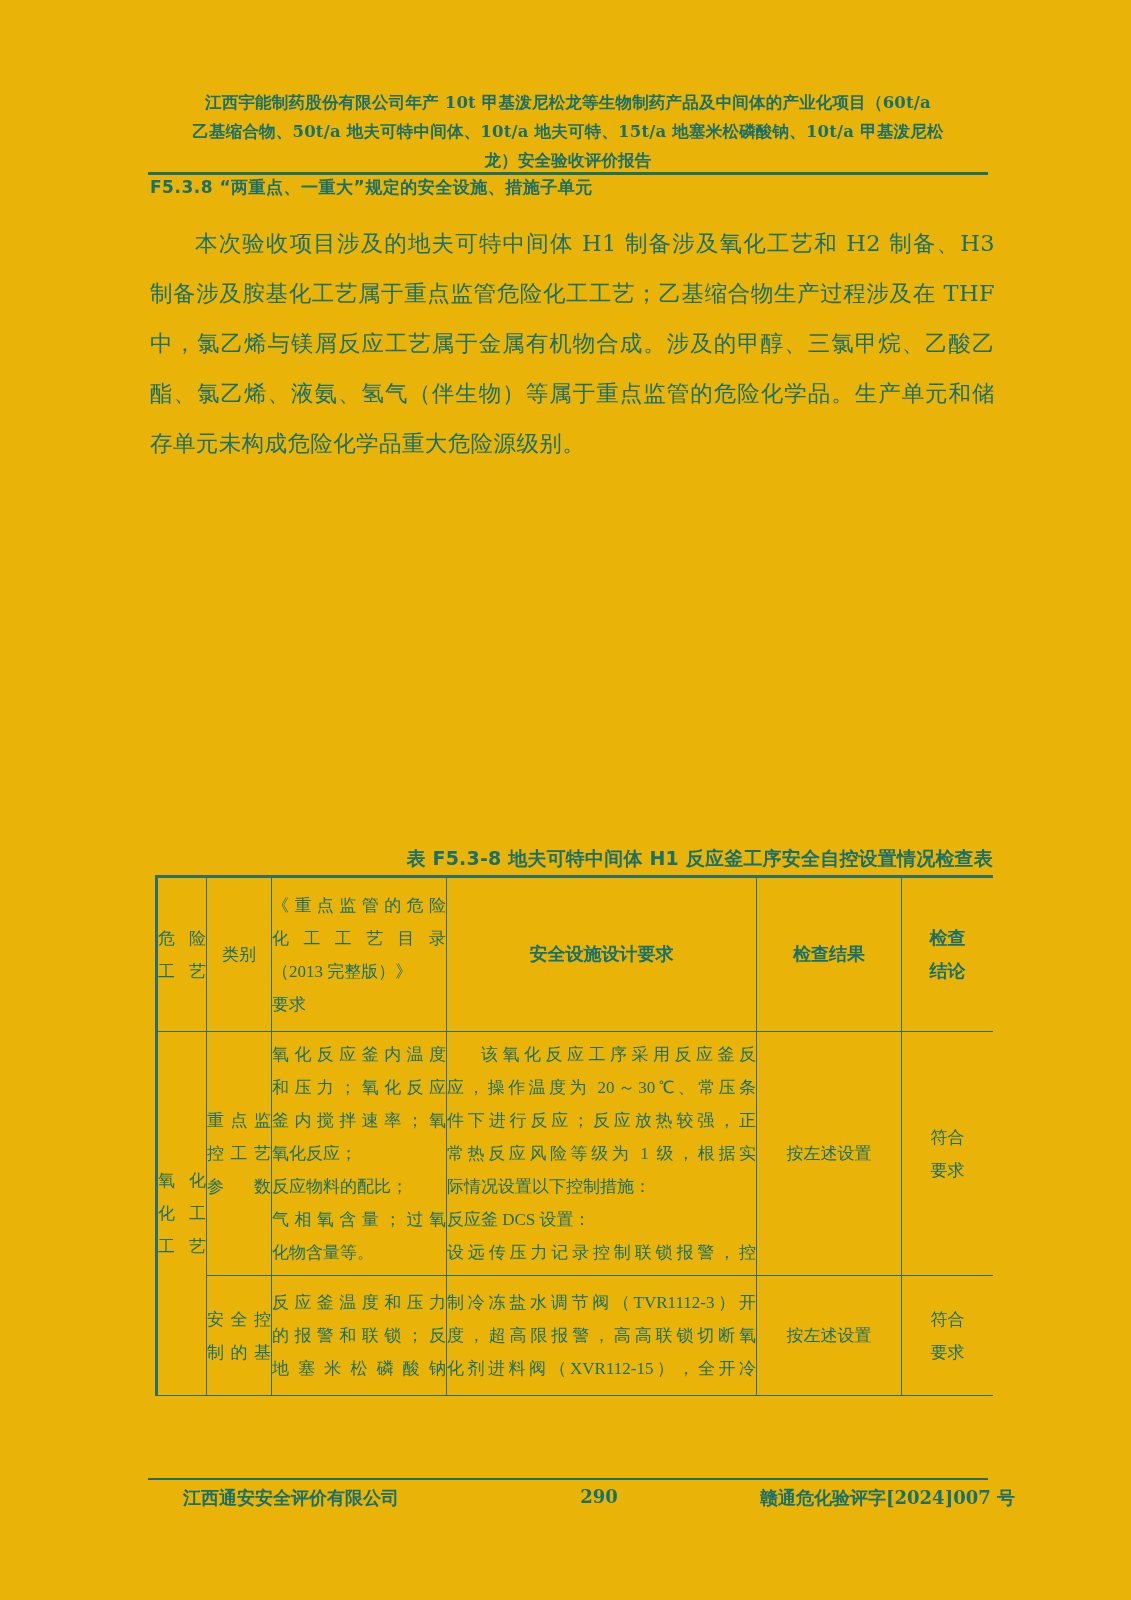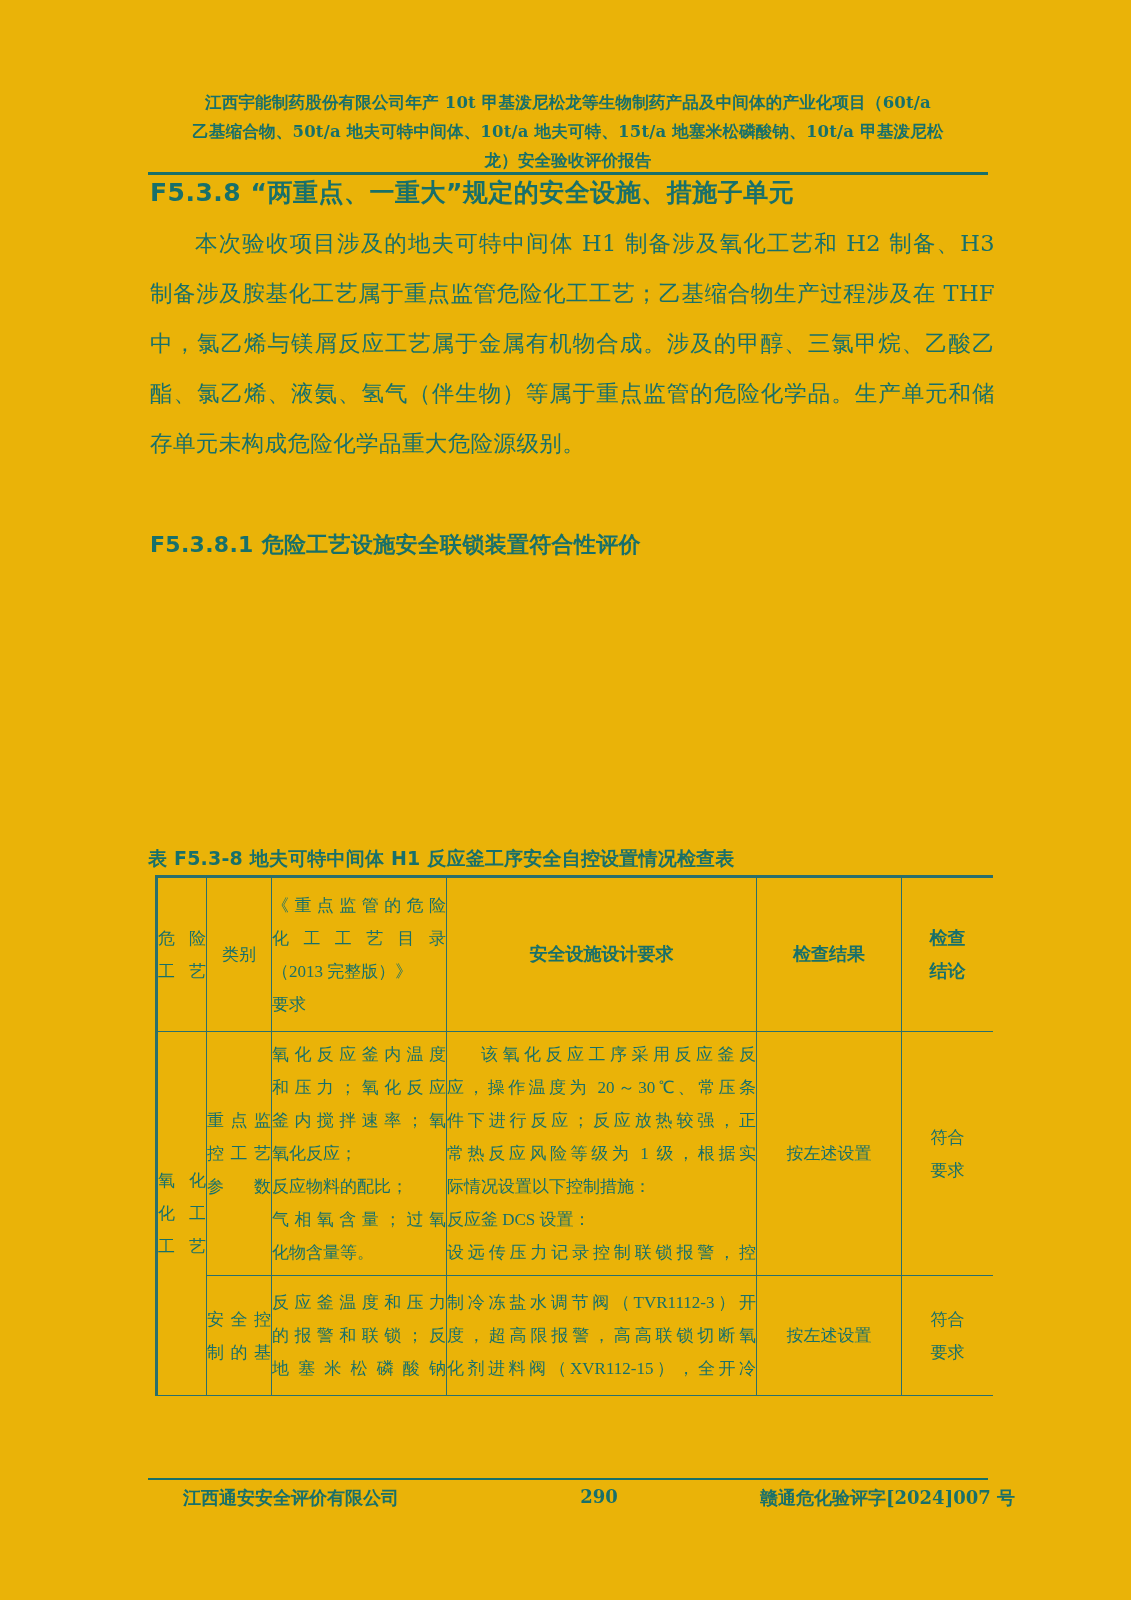--- a/index.html
+++ b/index.html
@@ -36,21 +36,21 @@
     top: 172px;
     width: 840px;
     height: 3px;
     background: #18706a;
   }
 
   
   .h2 {
     position: absolute;
     left: 150px;
-    font-size: 25px;
+    font-size: 17px;
     font-weight: bold;
     letter-spacing: 0.5px;
     white-space: nowrap;
     font-family: "DejaVu Sans", "Liberation Sans", sans-serif;
   }
   .h3 {
     position: absolute;
     left: 150px;
     font-size: 22px;
     font-weight: bold;
@@ -71,21 +71,21 @@
     text-indent: 2em;
     letter-spacing: 0.4px;
   }
 
   
   .tbl-caption {
     position: absolute;
     left: 148px;
     top: 846px;
     width: 845px;
-    text-align: left;
+    text-align: right;
     font-size: 19px;
     font-weight: bold;
     font-family: "DejaVu Sans", "Liberation Sans", sans-serif;
     letter-spacing: 0.2px;
   }
 
   
   .tbl-wrap {
     position: absolute;
     left: 155px;
@@ -167,21 +167,20 @@
     <div>江西宇能制药股份有限公司年产 10t 甲基泼尼松龙等生物制药产品及中间体的产业化项目（60t/a</div>
     <div>乙基缩合物、50t/a 地夫可特中间体、10t/a 地夫可特、15t/a 地塞米松磷酸钠、10t/a 甲基泼尼松</div>
     <div>龙）安全验收评价报告</div>
   </div>
   <div class="header-rule"></div>
 
   <div class="h2" style="top:176px;">F5.3.8  “两重点、一重大”规定的安全设施、措施子单元</div>
 
   <div class="para" style="top:218px;">本次验收项目涉及的地夫可特中间体 H1 制备涉及氧化工艺和 H2 制备、H3 制备涉及胺基化工艺属于重点监管危险化工工艺；乙基缩合物生产过程涉及在 THF 中，氯乙烯与镁屑反应工艺属于金属有机物合成。涉及的甲醇、三氯甲烷、乙酸乙酯、氯乙烯、液氨、氢气（伴生物）等属于重点监管的危险化学品。生产单元和储存单元未构成危险化学品重大危险源级别。</div>
 
-  <div class="h3" style="top:530px;">F5.3.8.1  危险工艺设施安全联锁装置符合性评价</div>
 
 
   <div class="tbl-caption">表 F5.3-8  地夫可特中间体 H1 反应釜工序安全自控设置情况检查表</div>
 
   <div class="tbl-wrap">
     <table class="chk">
       <colgroup>
         <col class="col-a">
           <col class="col-b">
           <col class="col-c">

